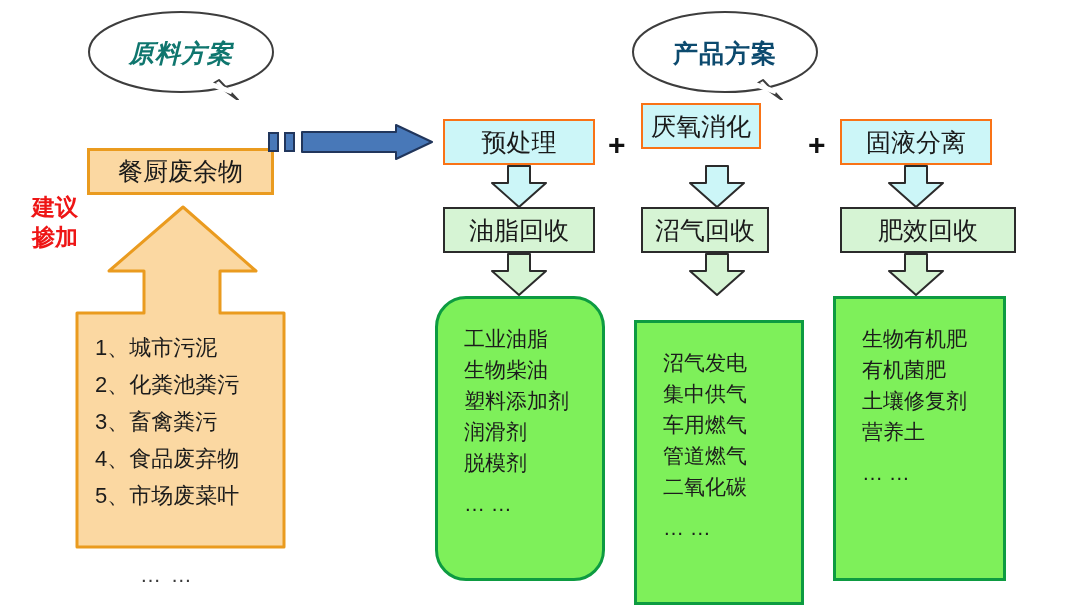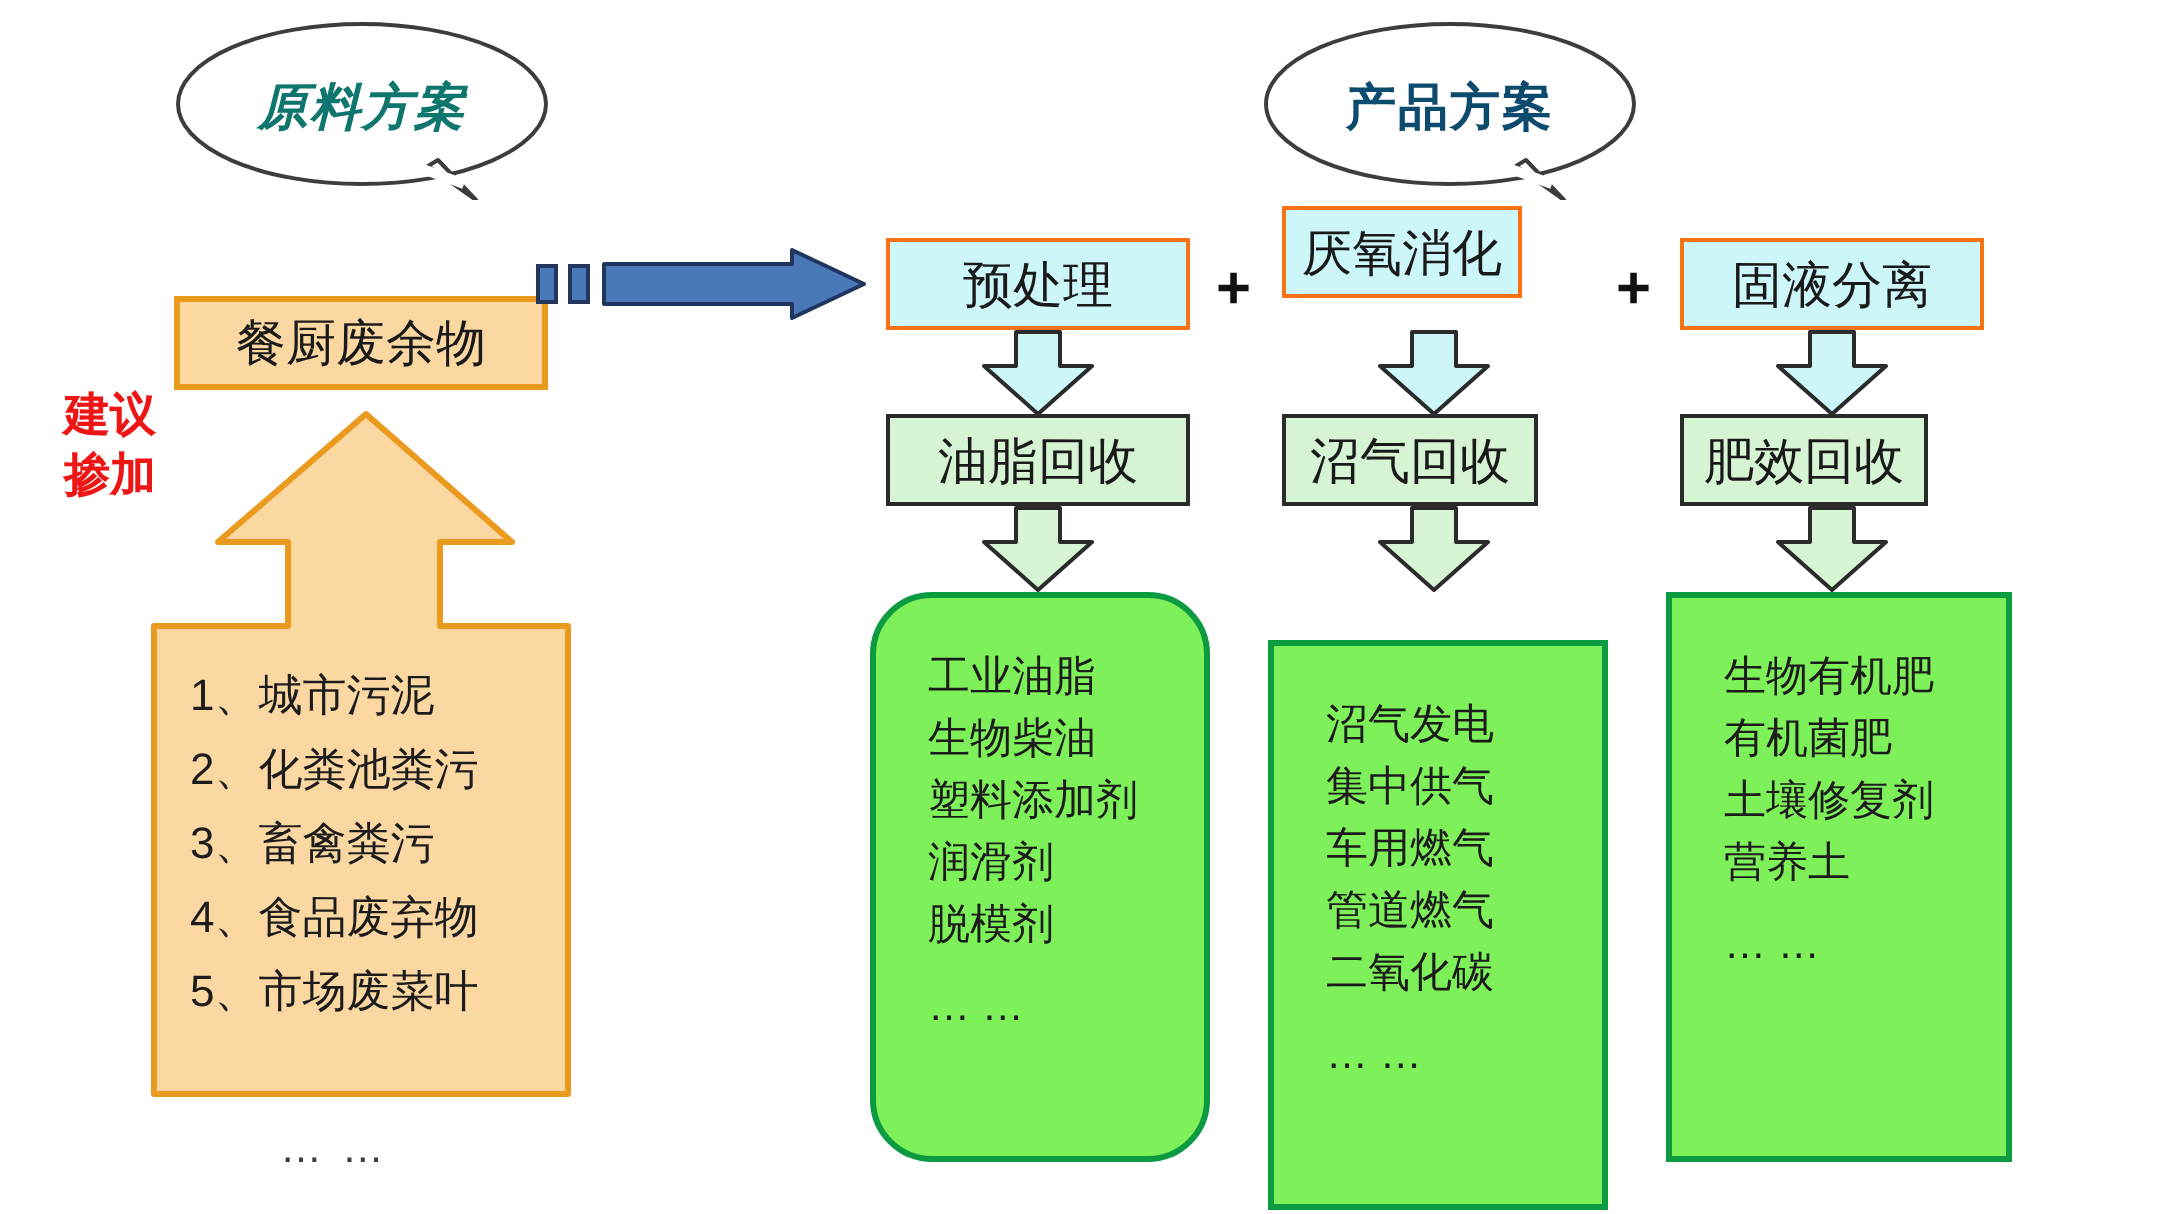--- a/index.html
+++ b/index.html
@@ -211,21 +211,21 @@
       <div>… …</div>
     </div>
   </div>
 
   <div class="box box-cyan" style="left:840px; top:119px; width:152px; height:46px;">固液分离</div>
   <div class="abs" style="left:887px; top:165px; width:58px; height:44px;">
     <svg width="58" height="44" viewBox="0 0 58 44">
       <path d="M 18 1 L 18 18 L 2 18 L 29 42 L 56 18 L 40 18 L 40 1 Z" fill="#ccf6f8" stroke="#2b2b2b" stroke-width="2" stroke-linejoin="round"></path>
     </svg>
   </div>
-  <div class="box box-lgreen" style="left:840px; top:207px; width:124px; height:46px;">肥效回收</div>
+  <div class="box box-lgreen" style="left:840px; top:207px; width:176px; height:46px;">肥效回收</div>
   <div class="abs" style="left:887px; top:253px; width:58px; height:44px;">
     <svg width="58" height="44" viewBox="0 0 58 44">
       <path d="M 18 1 L 18 18 L 2 18 L 29 42 L 56 18 L 40 18 L 40 1 Z" fill="#d6f4d4" stroke="#2b2b2b" stroke-width="2" stroke-linejoin="round"></path>
     </svg>
   </div>
   <div class="panel-green" style="left:833px; top:296px; width:173px; height:285px;">
     <div class="panel-list">
       <div>生物有机肥</div>
       <div>有机菌肥</div>
       <div>土壤修复剂</div>

